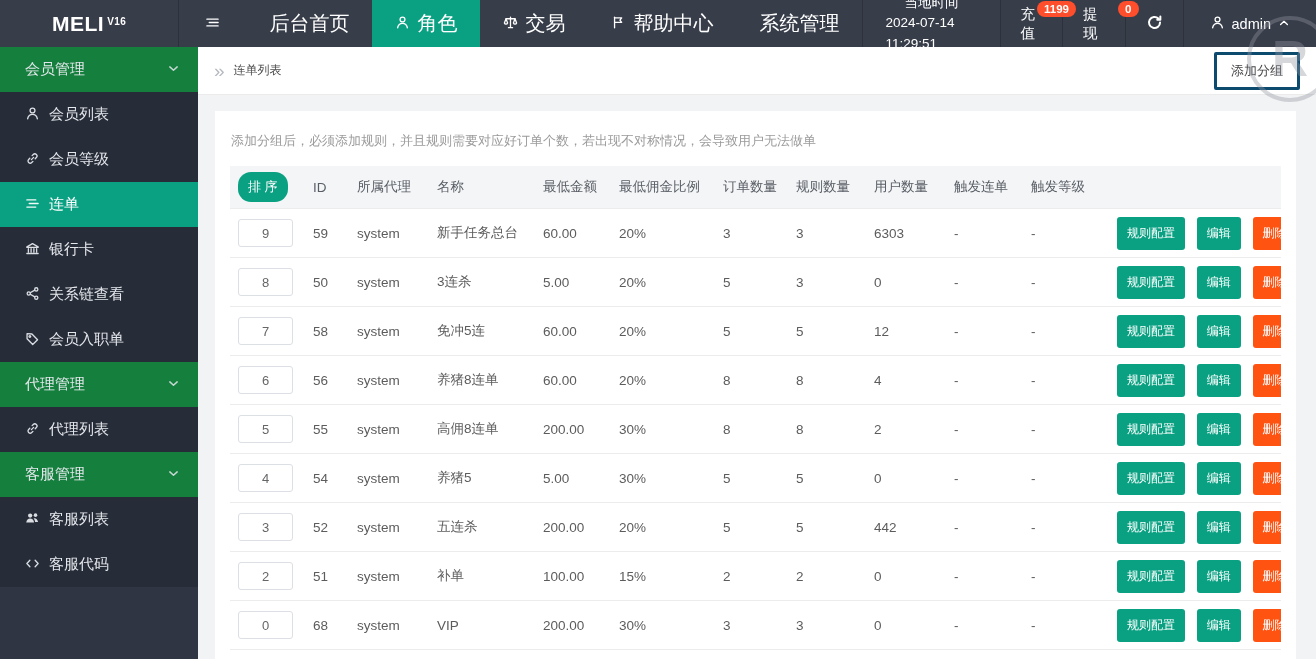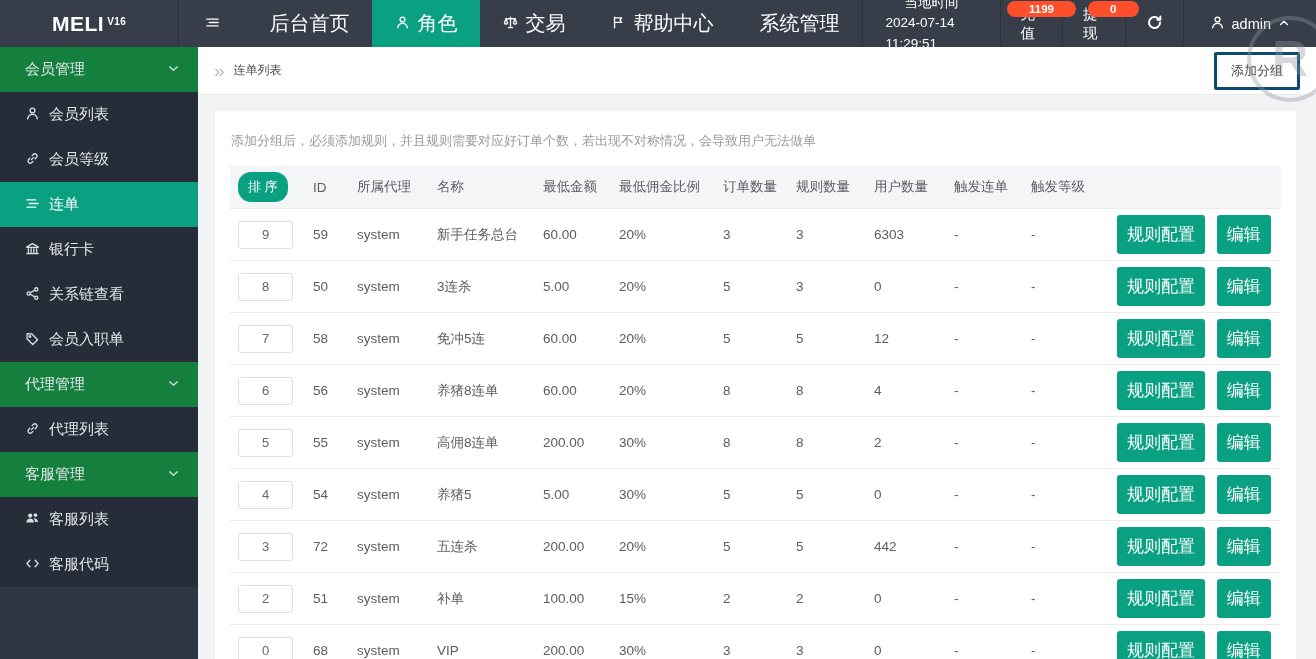--- a/index.html
+++ b/index.html
@@ -22,21 +22,21 @@
     font-size:20px; cursor:pointer; position:relative; white-space:nowrap; }
   .nav-item.hamburger { padding:0 26px; }
   .nav-item.active { background:#0aa183; }
   .nav-right { margin-left:auto; display:flex; align-items:stretch; }
   .time-block { display:flex; flex-direction:column; justify-content:center;
     align-items:center; padding:0 22px; font-size:13.5px; line-height:1.5;
     border-left:1px solid #2c313c; border-right:1px solid #2c313c; }
   .nav-cell { display:flex; align-items:center; padding:0 20px; font-size:14.5px;
     position:relative; cursor:pointer; border-right:1px solid #2c313c; }
   .badge { position:absolute; top:1px; right:-14px; background:#ff4e2b; color:#fff;
-    font-size:11.5px; font-weight:bold; line-height:16px; padding:0 22px;
+    font-size:11.5px; font-weight:bold; line-height:16px; padding:0 7px;
     border-radius:9px; min-width:18px; text-align:center; }
   .admin-cell { display:flex; align-items:center; gap:7px; padding:0 26px;
     font-size:14.5px; cursor:pointer; }
   .admin-cell svg.ic.small { width:12px; height:12px; stroke-width:1.8; }
 
   
   .sidebar { position:absolute; top:47px; left:0; bottom:0; width:198px;
     background:#2f3542; color:#e4e7ec; z-index:10; }
   .side-group, .side-item { height:45px; display:flex; align-items:center;
     padding:0 18px 0 25px; font-size:15px; cursor:pointer; }
@@ -66,21 +66,21 @@
     padding:6px 8px; height:42px; }
   .sort-pill { display:inline-block; background:#0aa183; color:#fff; font-size:13px;
     padding:6px 10px; border-radius:13px; cursor:pointer; white-space:nowrap; }
   .grid td { font-size:13.5px; color:#5c5c5c; padding:6px 8px; height:49px;
     border-bottom:1px solid #ececec; background:#fff; white-space:nowrap;
     overflow:hidden; }
   .grid tbody tr:first-child td { border-top:1px solid #ececec; }
   .sort-input { width:55px; height:28px; border:1px solid #dcdfe3; border-radius:3px;
     text-align:center; font-size:13px; color:#666; background:#fff; font-family:inherit; }
   td.actions { text-align:right; padding-right:2px; }
-  .btn { border:none; border-radius:3px; color:#fff; font-size:17px; padding:8px 10px;
+  .btn { border:none; border-radius:3px; color:#fff; font-size:12px; padding:8px 10px;
     margin-left:8px; cursor:pointer; font-family:inherit; white-space:nowrap; }
   .btn.teal { background:#0aa183; }
   .btn.orange { background:#ff5312; }
 
   
   .watermark { position:absolute; top:16px; left:1247px; width:86px; height:86px;
     border:4px solid rgba(145,150,160,.38); border-radius:50%; display:flex;
     align-items:center; justify-content:center; font-size:50px; font-weight:bold;
     color:rgba(145,150,160,.38); z-index:30; pointer-events:none; }
 </style>
@@ -413,21 +413,21 @@
     <td>-</td>
     <td class="actions">
       <button class="btn teal">规则配置</button>
       <button class="btn teal">编辑</button>
       <button class="btn orange">删除</button>
     </td>
   </tr>
 
   <tr>
     <td><input class="sort-input" type="text" value="3" style=""></td>
-    <td>72</td>
+    <td>52</td>
     <td>system</td>
     <td>五连杀</td>
     <td>200.00</td>
     <td>20%</td>
     <td>5</td>
     <td>5</td>
     <td>442</td>
     <td>-</td>
     <td>-</td>
     <td class="actions">

